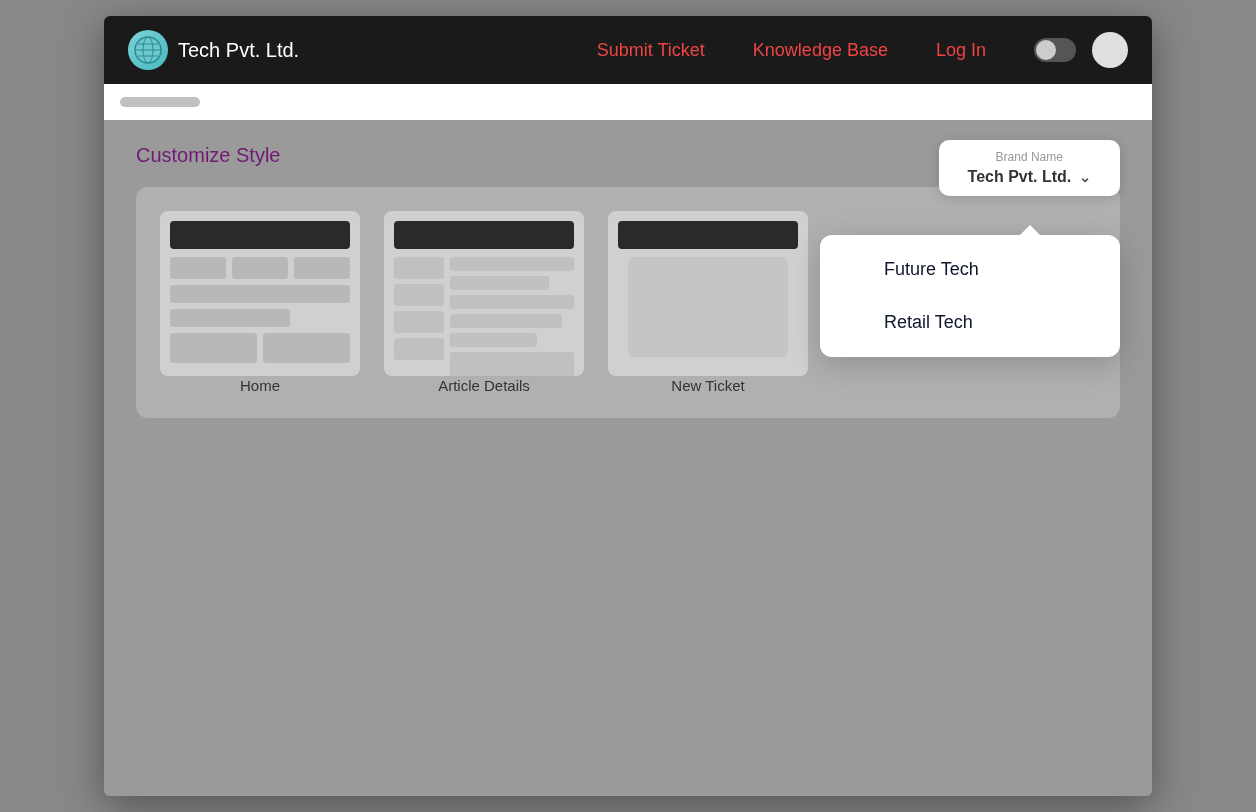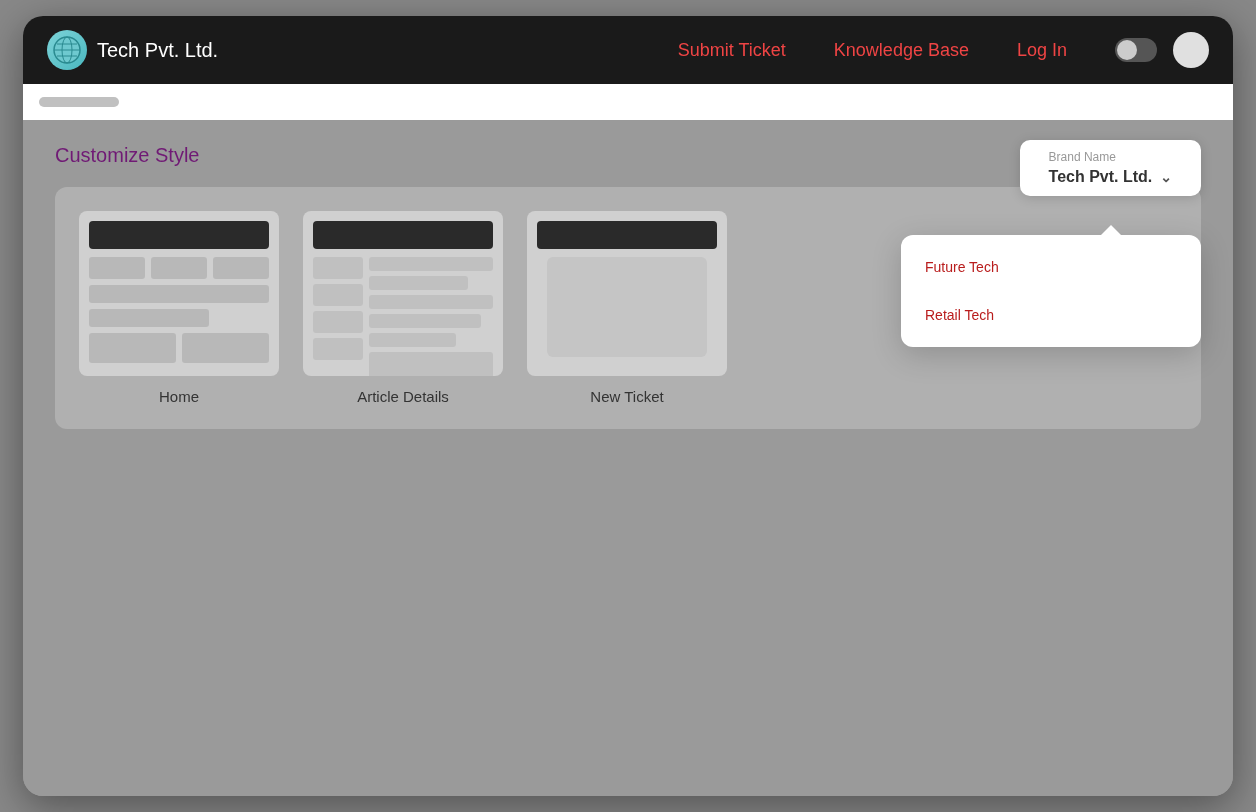--- a/index.html
+++ b/index.html
@@ -9,24 +9,24 @@
       height: 812px;
       background: #888;
       font-family: -apple-system, BlinkMacSystemFont, 'Segoe UI', sans-serif;
       overflow: hidden;
       display: flex;
       align-items: center;
       justify-content: center;
     }
 
     .window {
-      width: 1210px;
+      width: 1048px;
       height: 780px;
       background: #9a9a9a;
-      border-radius: 20px;
+      border-radius: 6px;
       overflow: hidden;
       box-shadow: 0 10px 40px rgba(0,0,0,0.4);
       display: flex;
       flex-direction: column;
     }
 
     
     .navbar {
       background: #1a1a1a;
       height: 68px;
@@ -150,20 +150,21 @@
       position: absolute;
       top: 20px;
       right: 32px;
       background: #ffffff;
       border-radius: 10px;
       padding: 10px 29px;
       box-shadow: 0 2px 12px rgba(0,0,0,0.15);
       cursor: pointer;
       min-width: 180px;
       z-index: 10;
+      text-align: center;
     }
 
     .brand-dropdown-label {
       font-size: 12px;
       color: #999;
       margin-bottom: 4px;
     }
 
     .brand-dropdown-value {
       font-size: 16px;
@@ -199,40 +200,41 @@
       top: -10px;
       right: 80px;
       width: 20px;
       height: 10px;
       background: #ffffff;
       clip-path: polygon(50% 0%, 0% 100%, 100% 100%);
     }
 
     .dropdown-item {
       padding: 16px 24px;
-      font-size: 14px;
-      color: #b91c1c;
-      cursor: pointer;
+      font-size: 18px;
+      color: #0f172a;
+      cursor: pointer;
+      margin-left: 40px;
     }
 
     
     .templates-area {
       background: #b0b0b0;
       border-radius: 12px;
       padding: 24px;
       display: flex;
       gap: 24px;
       margin-top: 0;
     }
 
     .template-card {
       display: flex;
       flex-direction: column;
       align-items: center;
-      gap: 12px;
+      gap: 1px;
       cursor: pointer;
     }
 
     .template-preview {
       width: 200px;
       height: 165px;
       background: #d0d0d0;
       border-radius: 8px;
       overflow: hidden;
       position: relative;

